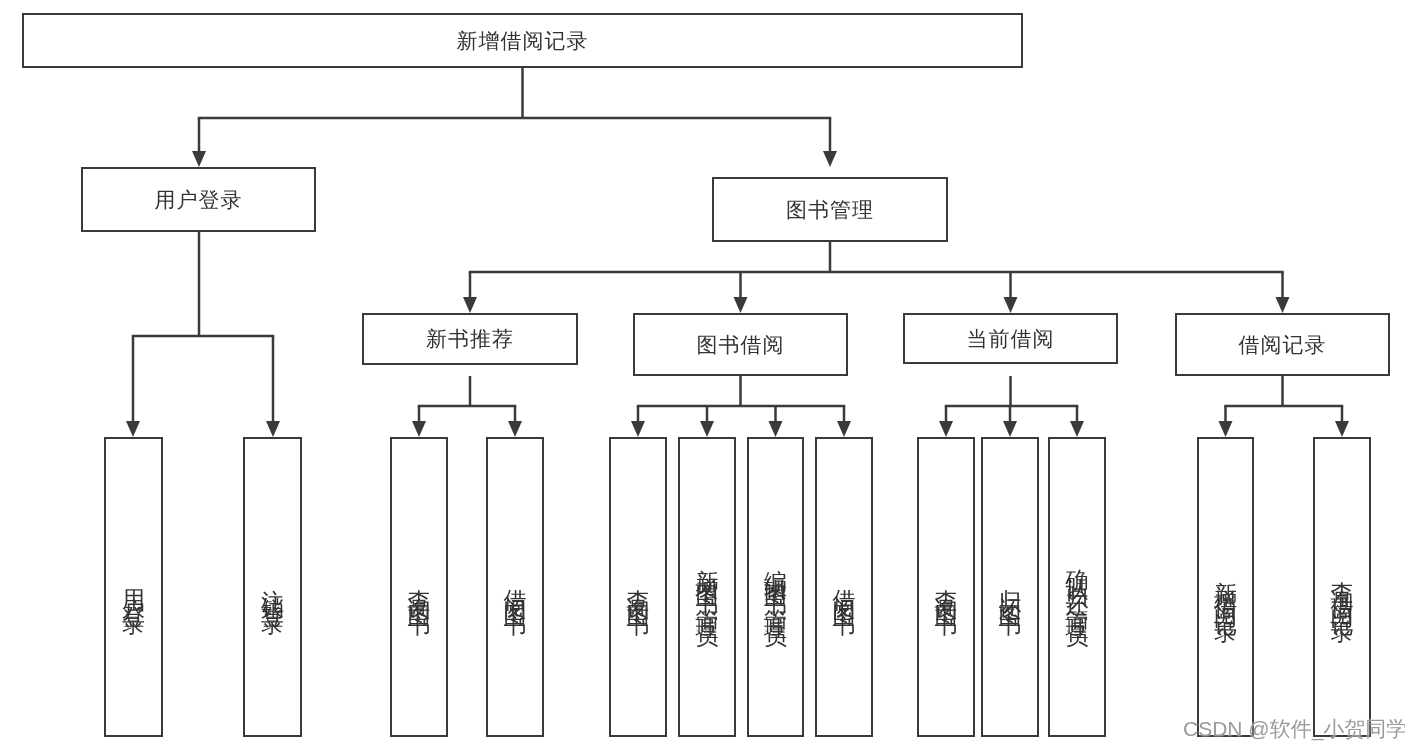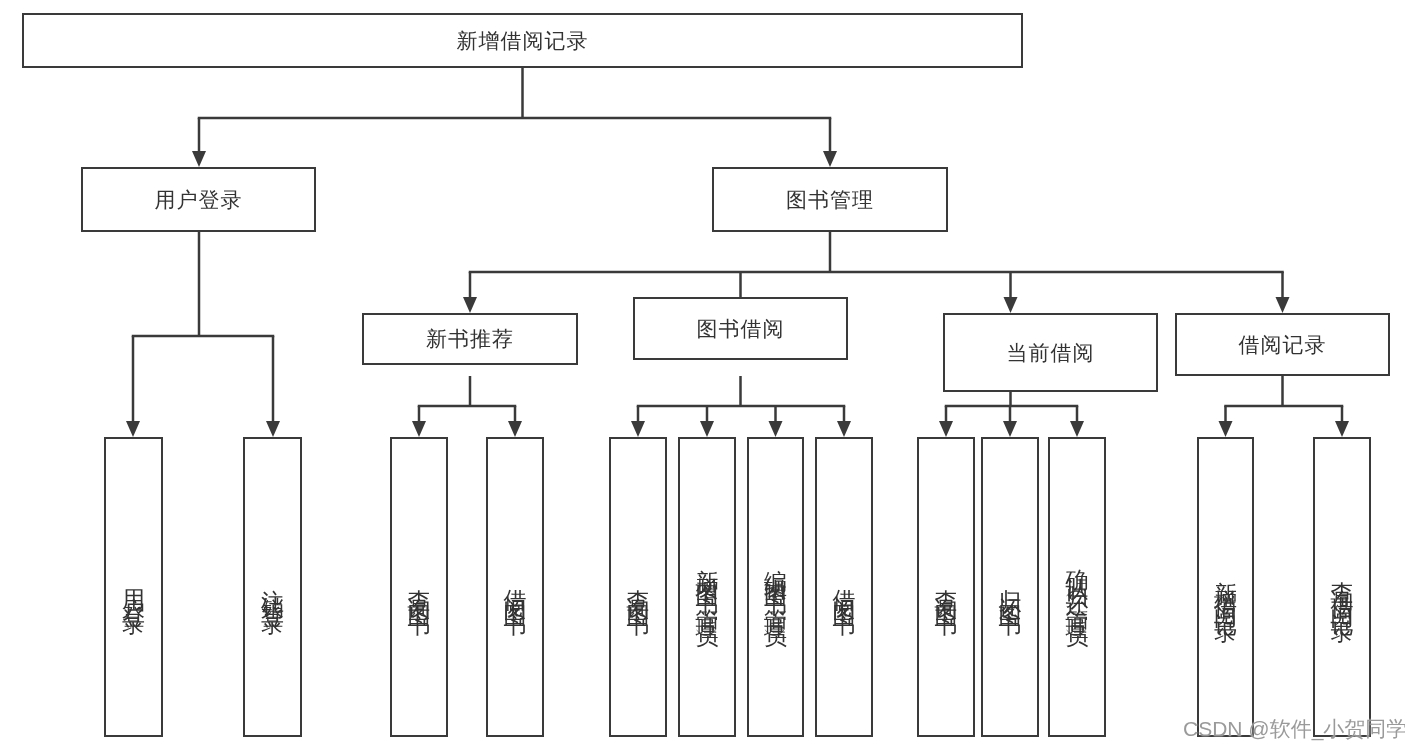--- a/index.html
+++ b/index.html
@@ -115,31 +115,31 @@
     </g>
   </svg>
 
   <div class="box hbox" style="left:22px;top:13px;width:1001px;height:55px;">
     <span>新增借阅记录</span>
   </div>
 
   <div class="box hbox" style="left:81px;top:167px;width:235px;height:65px;">
     <span>用户登录</span>
   </div>
-  <div class="box hbox" style="left:712px;top:167px;width:236px;height:65px;">
+  <div class="box hbox" style="left:712px;top:177px;width:236px;height:65px;">
     <span>图书管理</span>
   </div>
 
   <div class="box hbox" style="left:362px;top:313px;width:216px;height:52px;">
     <span>新书推荐</span>
   </div>
-  <div class="box hbox" style="left:633px;top:297px;width:215px;height:63px;">
+  <div class="box hbox" style="left:633px;top:313px;width:215px;height:63px;">
     <span>图书借阅</span>
   </div>
-  <div class="box hbox" style="left:903px;top:313px;width:215px;height:79px;margin-left:40px;">
+  <div class="box hbox" style="left:903px;top:313px;width:215px;height:51px;">
     <span>当前借阅</span>
   </div>
   <div class="box hbox" style="left:1175px;top:313px;width:215px;height:63px;">
     <span>借阅记录</span>
   </div>
 
   <div class="box vbox" style="left:104px;top:437px;width:59px;height:300px;">
     <span>用户登录</span>
   </div>
   <div class="box vbox" style="left:243px;top:437px;width:59px;height:300px;">

